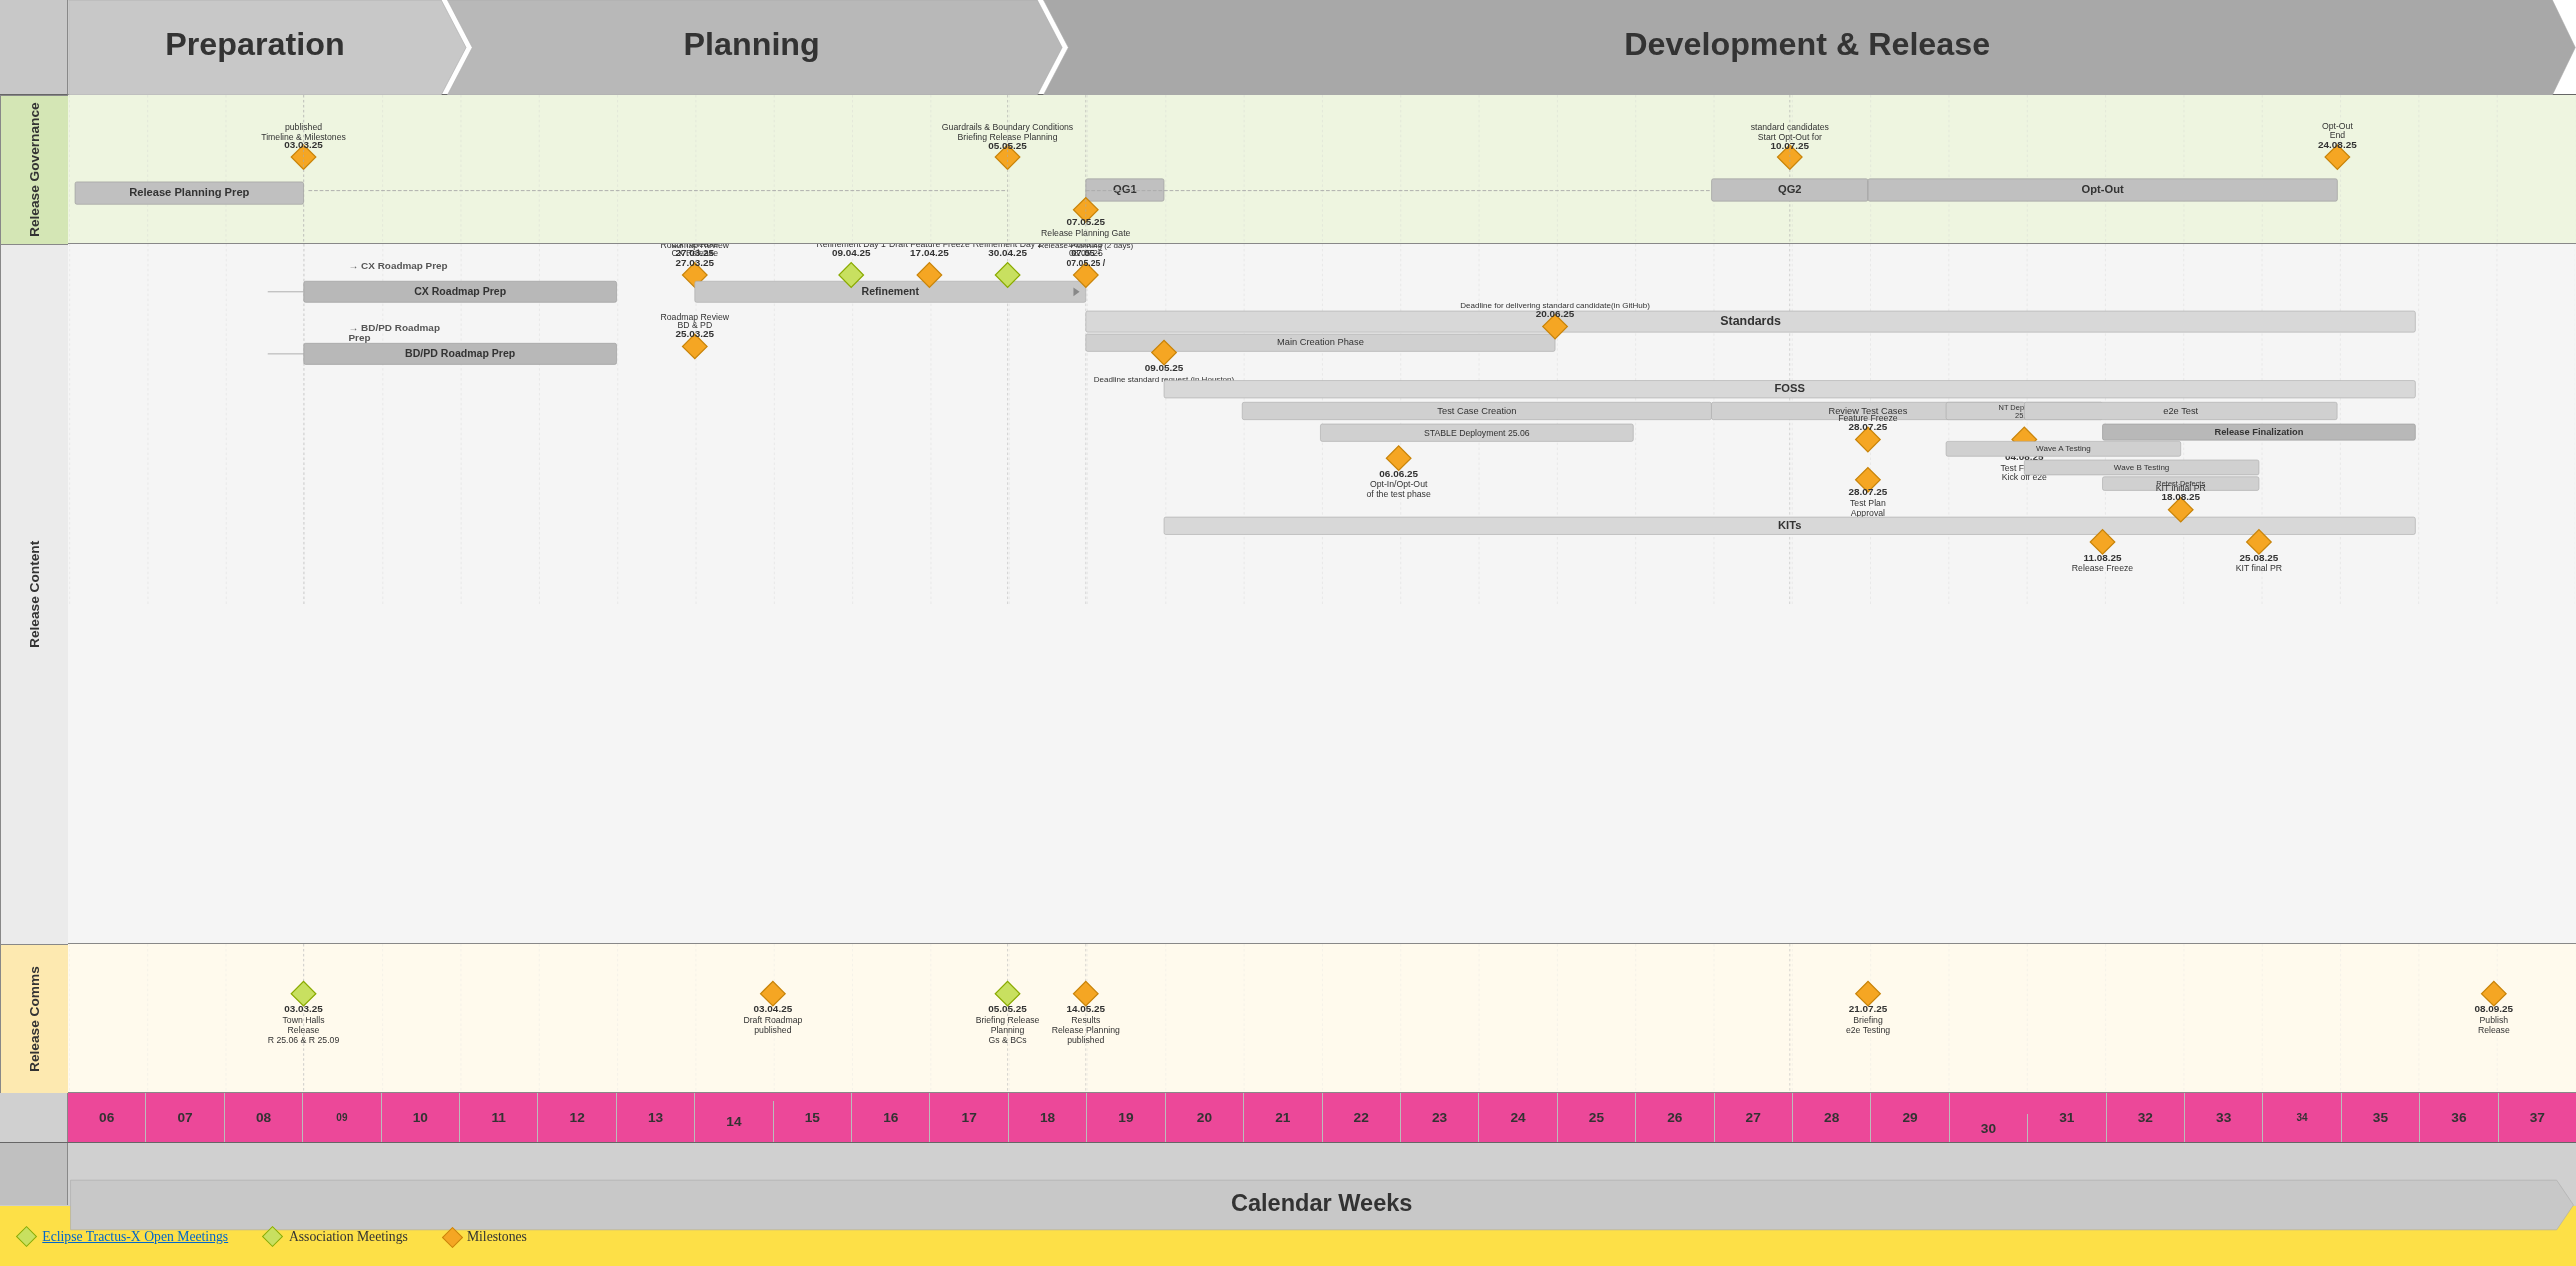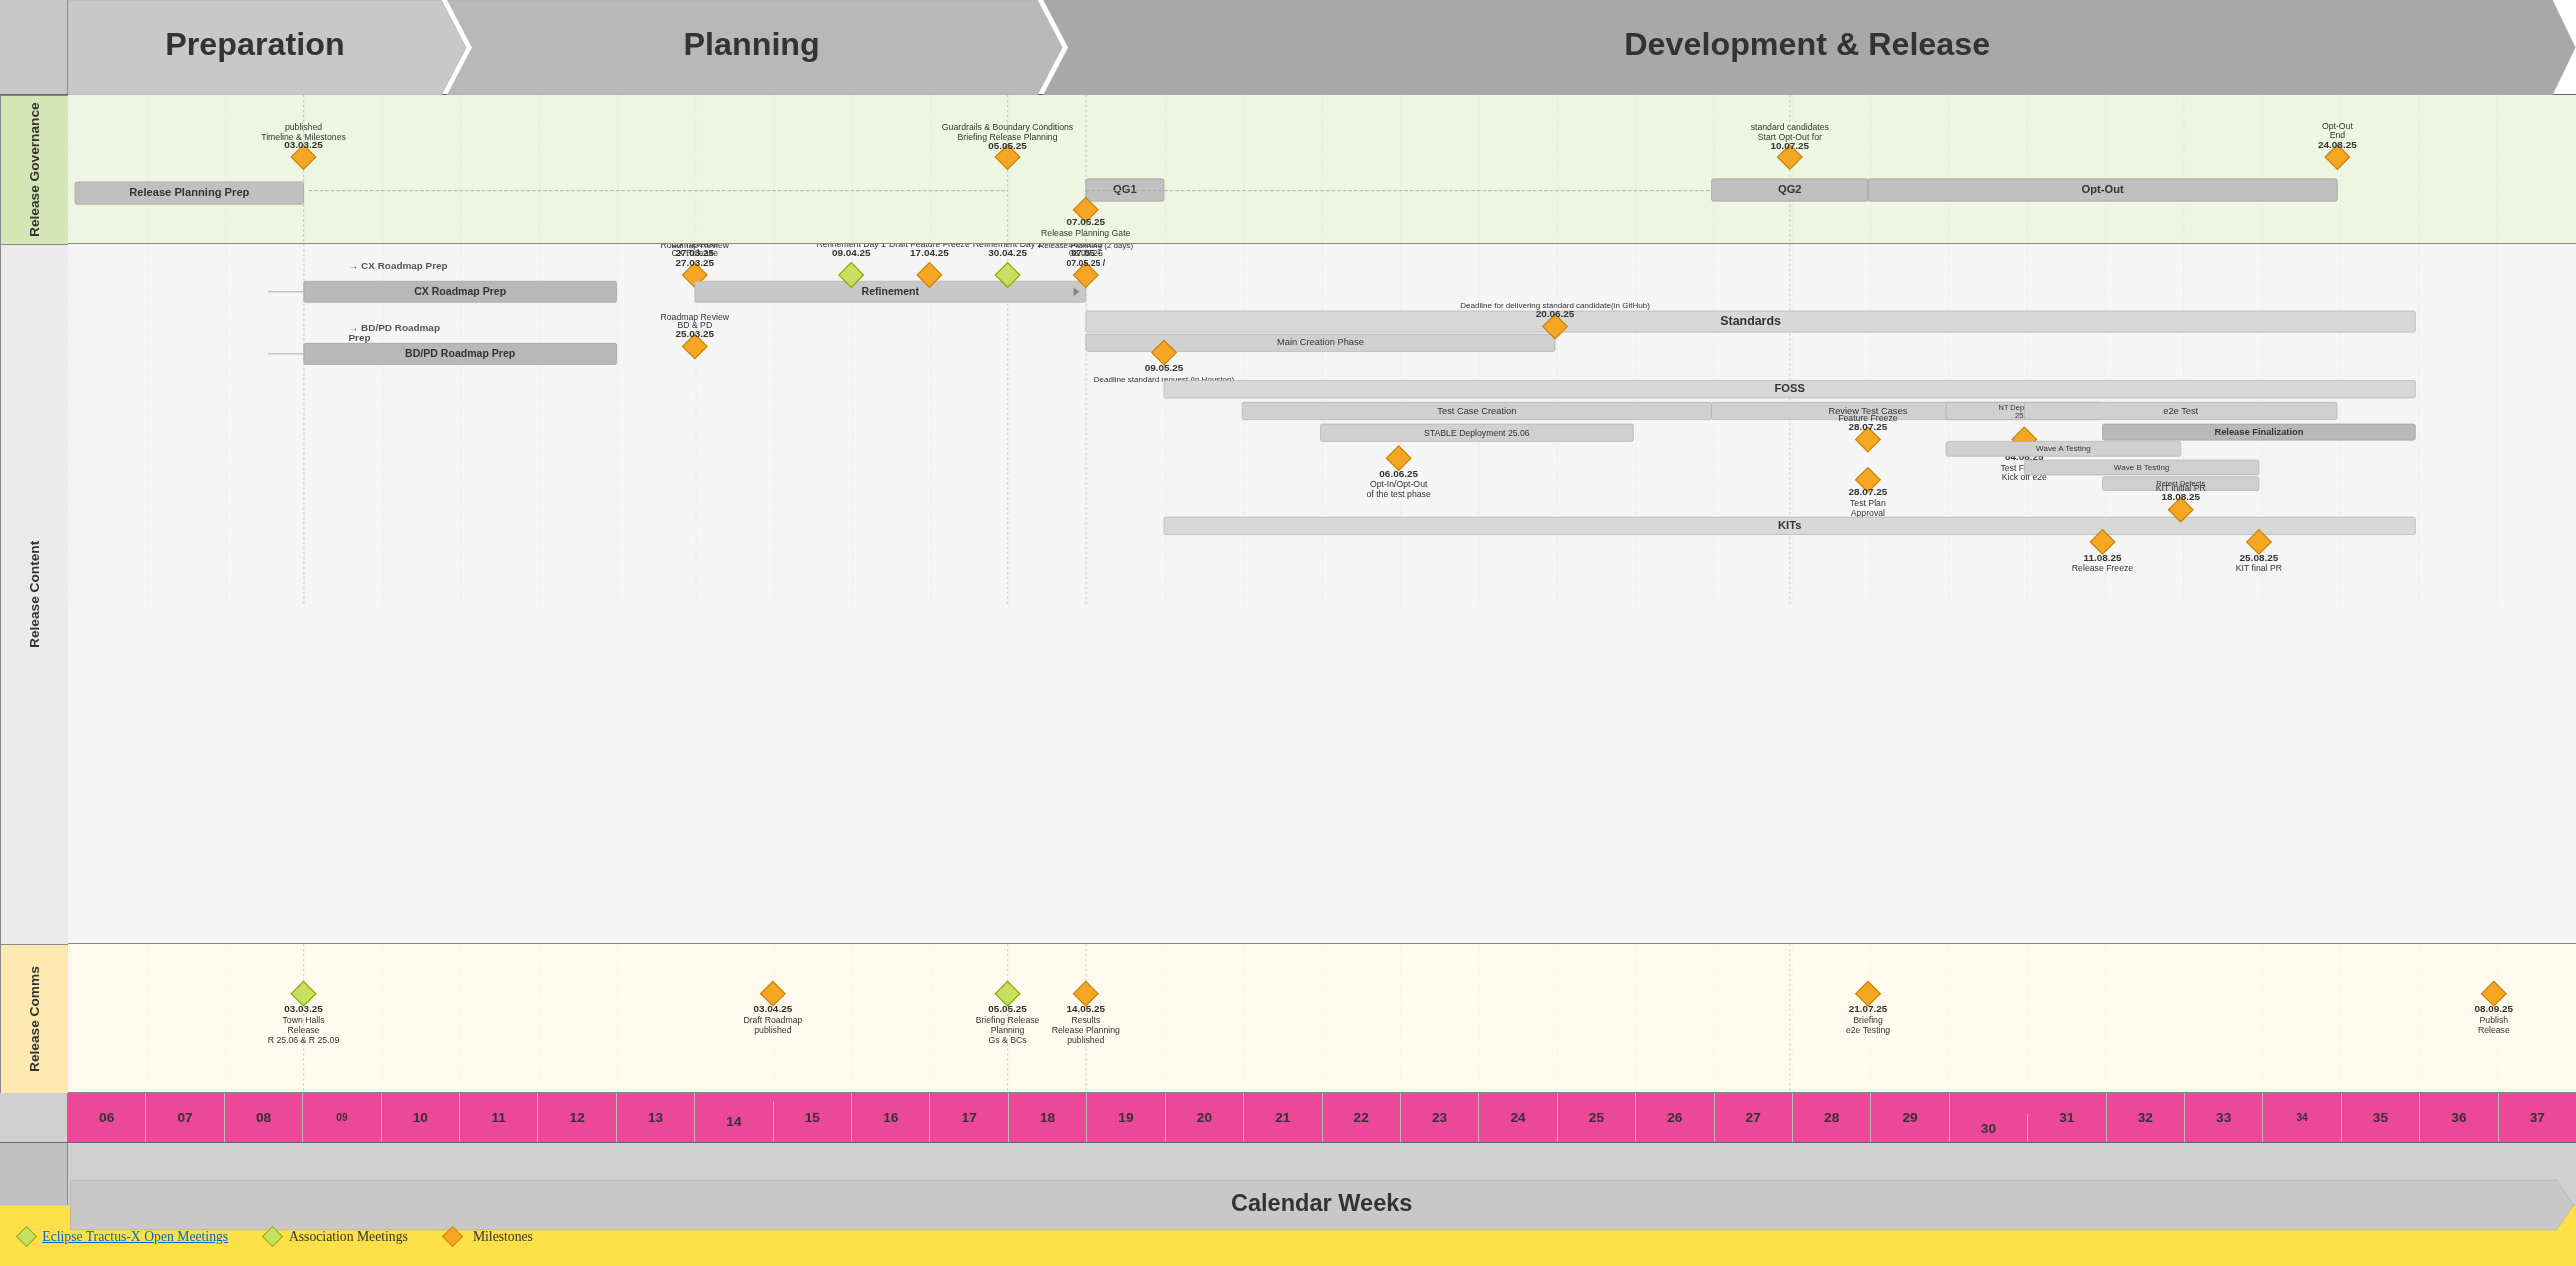--- a/index.html
+++ b/index.html
@@ -411,21 +411,21 @@
 
     <div style="height:62px; flex-shrink:0; display:flex; align-items:center; padding:0 18.6px; gap:37px; background:#fde047; border-top:0.6px solid #ccc;font-family:Liberation Serif, serif;">
       <div style="display:flex; align-items:center; gap:8.7px;">
         <div style="width:15px; height:15px; background:#c8e060; border:1.2px solid #8aaa00; transform:rotate(45deg); flex-shrink:0;"></div>
         <span style="font-size:13.7px; color:#0066cc; text-decoration:underline; cursor:pointer;">Eclipse Tractus-X Open Meetings</span>
       </div>
       <div style="display:flex; align-items:center; gap:8.7px;">
         <div style="width:15px; height:15px; background:#c8e060; border:1.2px solid #8aaa00; transform:rotate(45deg); flex-shrink:0;"></div>
         <span style="font-size:13.7px; color:#333;">Association Meetings</span>
       </div>
-      <div style="display:flex; align-items:flex-start; gap:13px;">
+      <div style="display:flex; align-items:flex-end; gap:7px;">
         <div style="width:15px; height:15px; background:#f5a623; border:1.2px solid #c8840a; transform:rotate(45deg); flex-shrink:0;"></div>
         <span style="font-size:13.7px; color:#333;">Milestones</span>
       </div>
     </div>
 
   </div>
 </div>
 
 
 </body></html>

